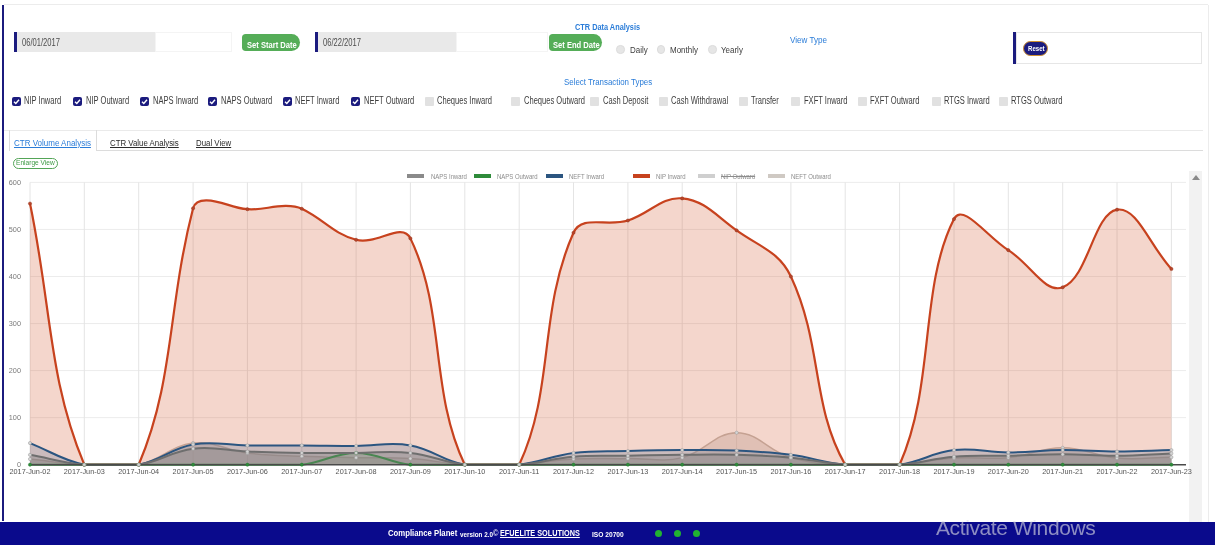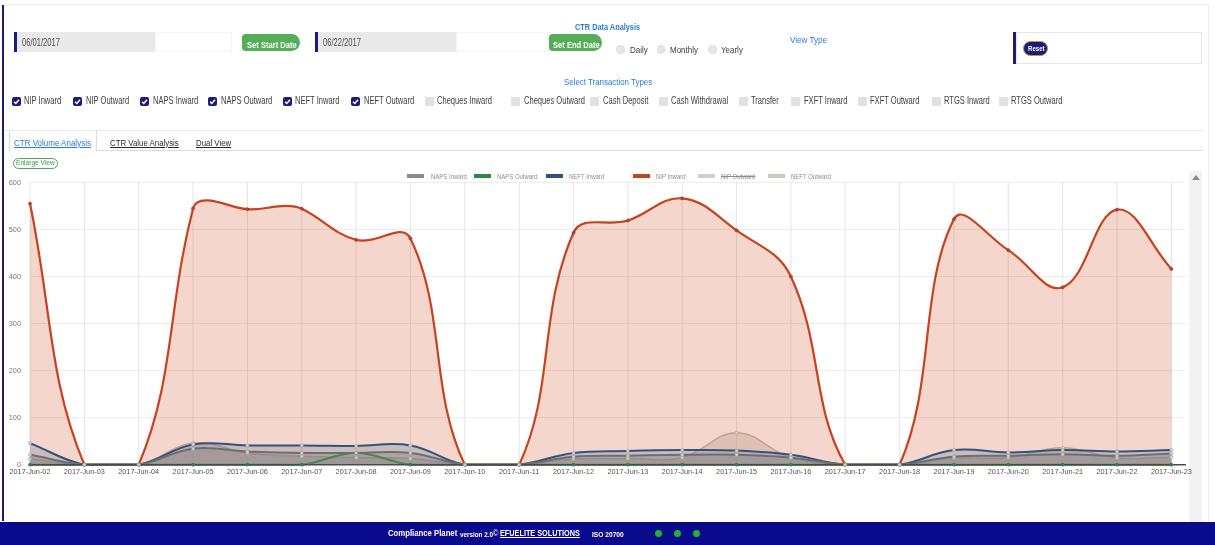--- a/index.html
+++ b/index.html
@@ -309,14 +309,15 @@
   <div class="abs" style="left:0;top:522px;width:1215px;height:23px;background:#0a0a8c;"></div>
   <span class="tx" style="left:388px;top:527.5px;font-size:9.45px;color:#fff;transform:scaleX(0.82);font-weight:bold;">Compliance Planet</span>
   <span class="tx" style="left:460px;top:529.5px;font-size:8px;color:#fff;transform:scaleX(0.79);font-weight:bold;">version 2.0</span>
   <span class="tx" style="left:492.5px;top:528px;font-size:9px;color:#fff;transform:scaleX(0.82);">©</span>
   <span class="tx" style="left:500px;top:527.5px;font-size:9px;color:#fff;transform:scaleX(0.81);font-weight:bold;text-decoration:underline;">EFUELITE SOLUTIONS</span>
   <span class="tx" style="left:592px;top:529.5px;font-size:8px;color:#fff;transform:scaleX(0.83);font-weight:bold;">ISO 20700</span>
   <div class="abs" style="left:655px;top:530px;width:7px;height:7px;border-radius:50%;background:#21b331;"></div>
   <div class="abs" style="left:674px;top:530px;width:7px;height:7px;border-radius:50%;background:#21b331;"></div>
   <div class="abs" style="left:693px;top:530px;width:7px;height:7px;border-radius:50%;background:#21b331;"></div>
 
+  <span class="tx" style="left:936px;top:516px;font-size:21px;color:rgba(222,222,228,0.62);transform:scaleX(1);letter-spacing:-0.4px;">Activate Windows</span>
 
 </div>
 
 </body></html>

